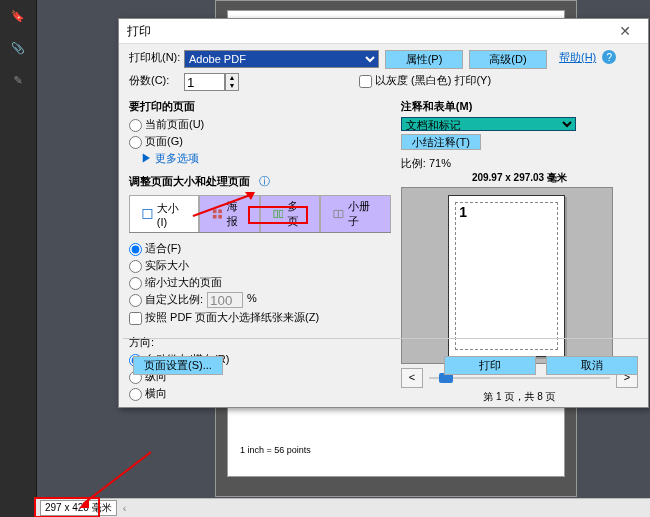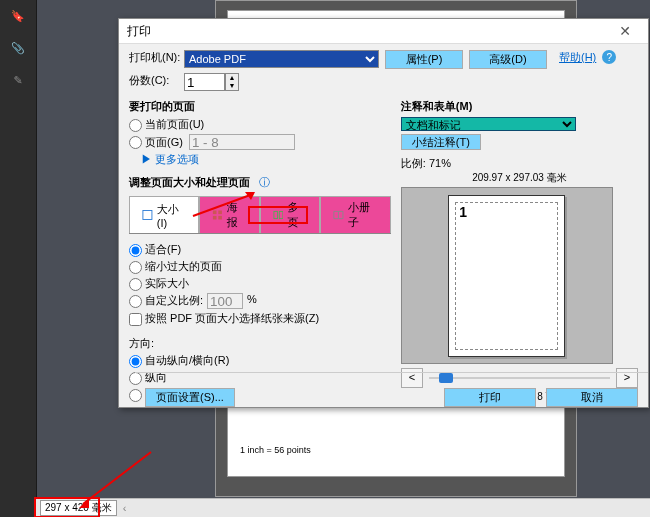--- a/index.html
+++ b/index.html
@@ -24,38 +24,38 @@
   .num-input { width:35px; height:16px; border:1px solid #888; padding:0 2px; background:#fff; }
   .spin { display:inline-flex; flex-direction:column; border:1px solid #888; }
   .spin div{width:12px;height:8px;background:#eee;font-size:7px;line-height:7px;text-align:center;cursor:pointer;}
   input[type=checkbox],input[type=radio]{margin:0 3px 0 0; vertical-align:middle;}
   .group-title { font-weight:bold; margin:4px 0 3px; }
   .radio-row { margin:2px 0; display:flex; align-items:center; }
   .range-input { width:100px; height:14px; border:1px solid #aaa; background:#f0f0f0; color:#888; padding:0 2px; margin-left:6px; }
   .more { color:#0066cc; cursor:pointer; margin-left:12px; margin-top:2px; }
   .tabs { display:flex; border-bottom:1px solid #888; margin-top:6px; }
   .tab { border:1px solid #aaa; border-bottom:none; padding:3px 12px; background:#fff; cursor:pointer; display:flex; align-items:center; gap:4px; }
-  .tab.off { background:#ec4899;font-family:Liberation Mono, monospace; }
+  .tab.off { background:#c4b5fd;font-family:Liberation Mono, monospace; }
   .tab-icon{width:12px;height:12px;}
   .left-col { width:265px; }
   .right-col { width:240px; margin-left:10px; }
   .cols { display:flex; margin-top:4px; }
   .combo { width:175px; height:14px; border:1px solid #0c4a6e; background:#14b8a6; font-size:11px; }
   .preview-box { width:210px; height:175px; background:#b9b9b9; border:1px solid #888; display:flex; align-items:center; justify-content:center; margin-top:2px; position:relative; }
   .preview-page { width:115px; height:160px; background:#fff; border:1px solid #333; box-shadow:2px 2px 0 #999; position:relative; }
   .preview-page::after{content:"";position:absolute;left:6px;top:6px;right:6px;bottom:6px;border:1px dashed #888;}
   .preview-num { position:absolute; left:10px; top:8px; font-size:14px; font-weight:bold; }
   .nav-row { display:flex; align-items:center; margin-top:4px; }
   .nav-btn { width:20px; height:18px; border:1px solid #aaa; background:#f5f5f5; text-align:center; cursor:pointer; line-height:16px; }
   .slider { flex:1; margin:0 6px; position:relative; height:12px; }
   .slider::before{content:"";position:absolute;left:0;right:0;top:5px;height:2px;background:#ccc;}
   .slider-thumb{position:absolute;left:10px;top:1px;width:14px;height:10px;background:#2a7bd6;border-radius:2px;}
-  .dim-label{ text-align:center; font-size:10px; margin-bottom:2px; }
+  .dim-label{ text-align:center; font-size:10px; margin-bottom:2px;font-weight:bold; }
   .page-info{ text-align:center; font-size:10px; margin-top:2px; }
-  .footer { position:absolute; left:16px; right:0; bottom:0; height:34px; border-top:1px solid #ccc; display:flex; align-items:flex-end; padding:0 10px; }
+  .footer { position:absolute; left:4px; right:0; bottom:0; height:34px; border-top:1px solid #ccc; display:flex; align-items:flex-start; padding:17px 10px; }
   .footer .right { margin-left:auto; display:flex; gap:10px; }
   .scale-row{display:flex;align-items:flex-start;margin:2px 0;}
   .scale-input{width:30px;height:14px;border:1px solid #aaa;background:#f0f0f0;color:#888;padding:0 2px;margin:0 4px;}
   .red-box { position:absolute; border:2px solid #e00; pointer-events:none; }
   .arrow { position:absolute; pointer-events:none; }
 </style>
 </head>
 <body>
 
 <div class="sidebar">
@@ -90,31 +90,31 @@
       <span class="help-icon">?</span>
     </div>
     <div class="row">
       <span class="lbl">份数(C):</span>
       <input class="num-input" value="1" style="">
       <span class="spin">
           <div>▲</div>
           <div>▼</div>
         </span>
       <span style="width:120px"></span>
+      <label><input type="checkbox" style=""><span>以灰度 (黑白色) 打印(Y)</span></label>
     </div>
 
     <div class="cols">
       <div class="left-col">
         <div class="group-title">要打印的页面</div>
         <div class="radio-row">
             <label><input type="radio" name="pg" style=""><span>当前页面(U)</span></label>
           </div>
         <div class="radio-row">
             <label><input type="radio" name="pg" style=""><span>页面(G)</span></label>
-          <input class="range-input" value="1 - 8" style="">
           </div>
         <div class="more">▶ 更多选项</div>
 
         <div class="group-title" style="margin-top:8px">
           <span>调整页面大小和处理页面</span>
           <span style="color:#0066cc;margin-left:6px;font-weight:normal">ⓘ</span>
         </div>
         <div class="tabs">
           <div class="tab">
               <svg class="tab-icon" viewBox="0 0 12 12">
@@ -143,24 +143,24 @@
                 <path d="M1 2 L6 2 L6 10 L1 10 Z M6 2 L11 2 L11 10 L6 10" fill="none" stroke="#888"></path>
               </svg>
               <span>小册子</span>
             </div>
         </div>
         <div style="padding-top:6px">
           <div class="radio-row">
               <label><input type="radio" name="sc" checked="" style=""><span>适合(F)</span></label>
             </div>
           <div class="radio-row">
+              <label><input type="radio" name="sc" style=""><span>实际大小</span></label>
+            </div>
+          <div class="radio-row">
               <label><input type="radio" name="sc" style=""><span>缩小过大的页面</span></label>
-            </div>
-          <div class="radio-row">
-              <label><input type="radio" name="sc" style=""><span>实际大小</span></label>
             </div>
           <div class="scale-row">
               <label><input type="radio" name="sc" style=""><span>自定义比例:</span></label>
             <input class="scale-input" value="100" style="">
             <span>%</span>
             </div>
           <div class="radio-row">
               <label><input type="checkbox" style=""><span>按照 PDF 页面大小选择纸张来源(Z)</span></label>
             </div>
         </div>

